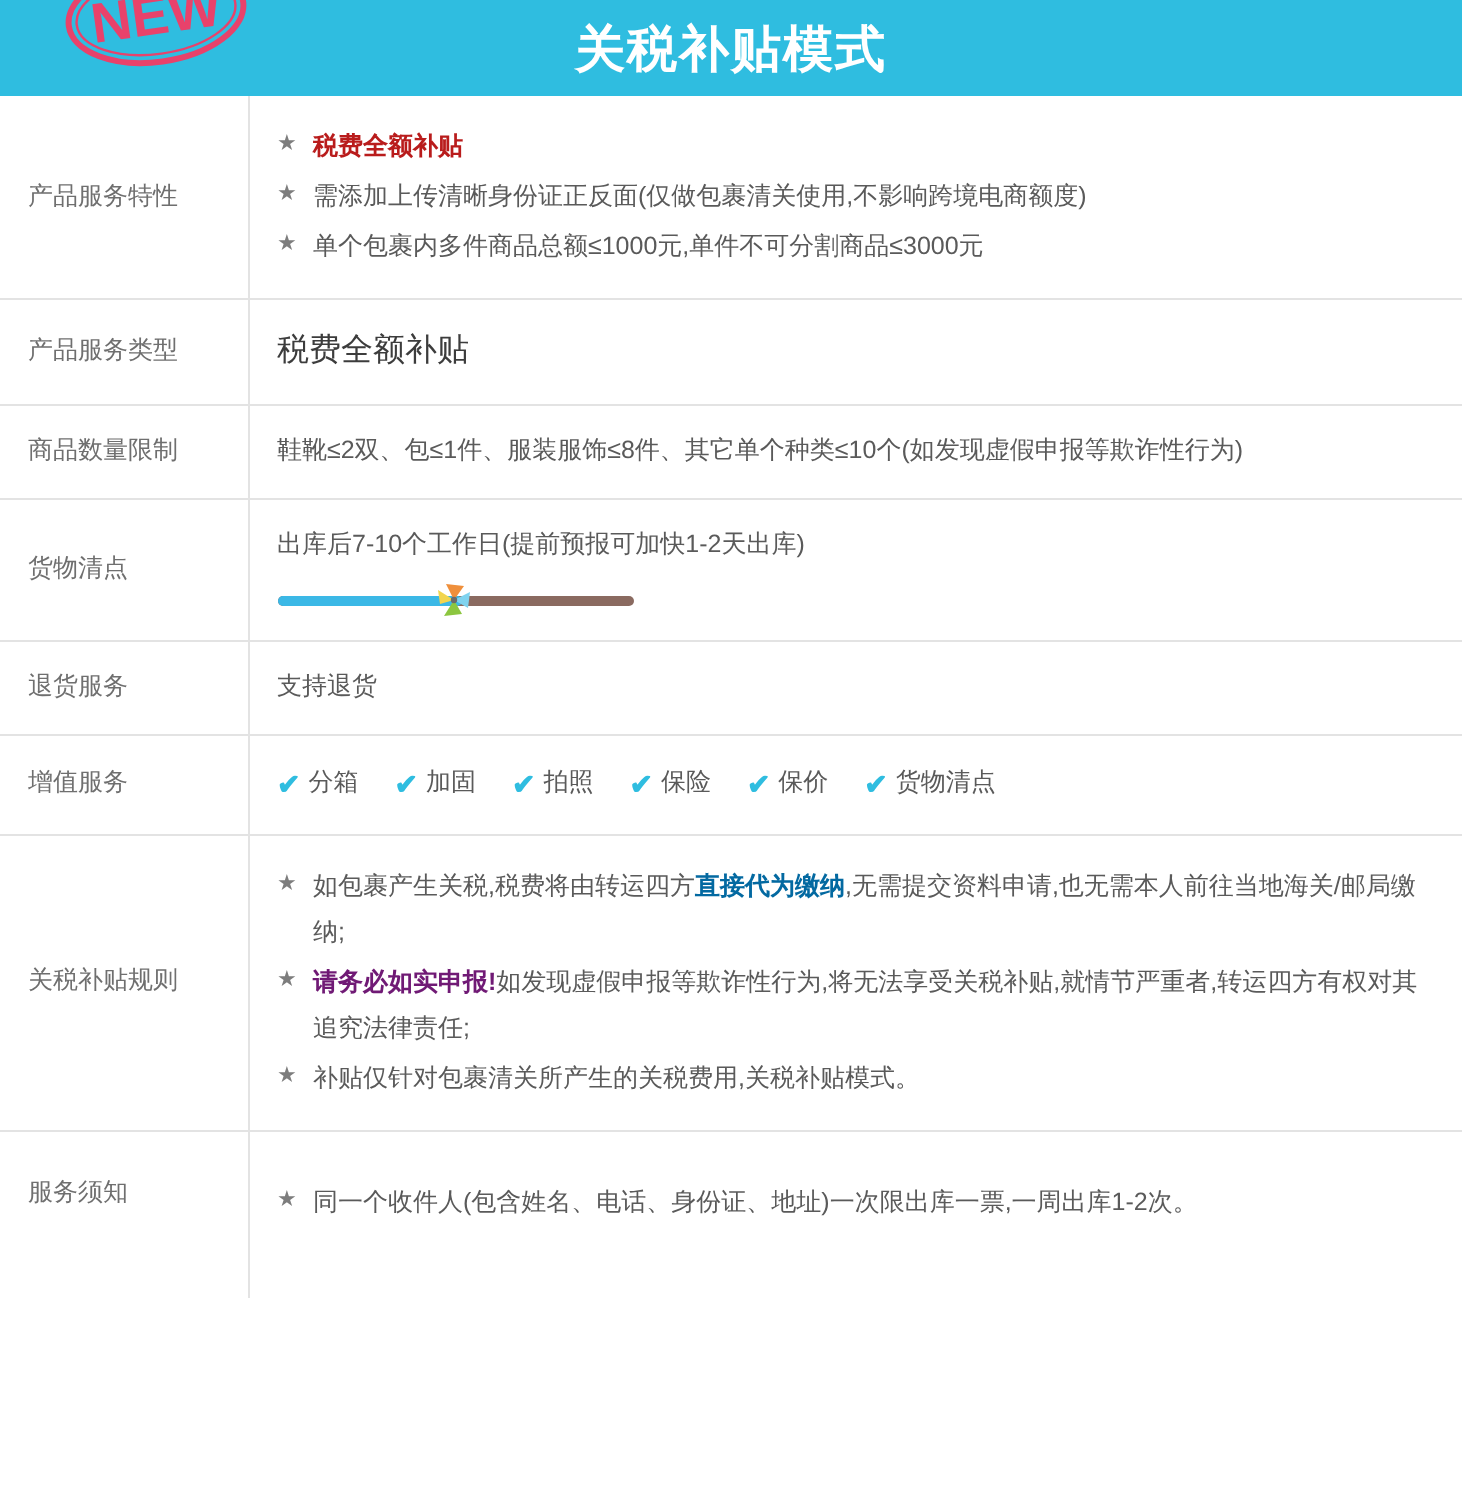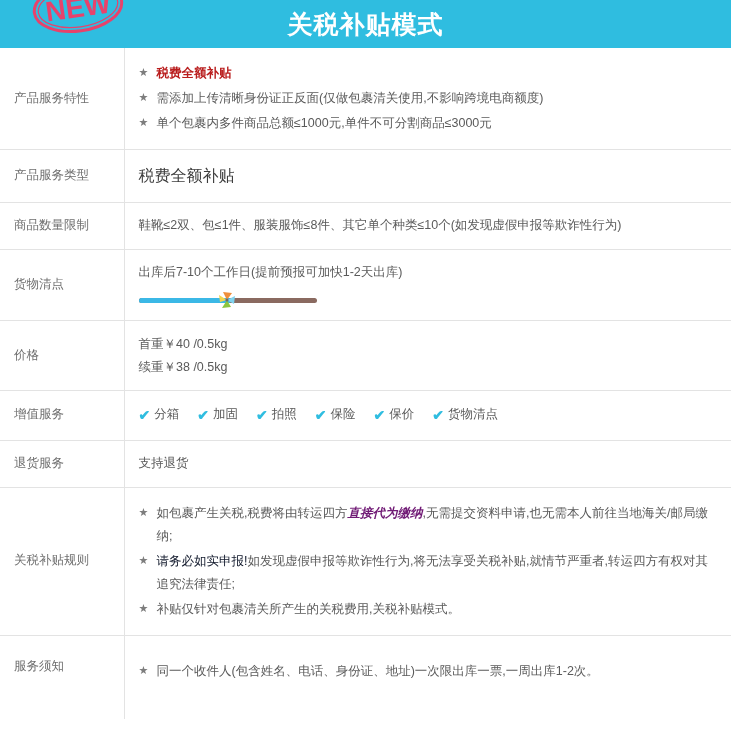--- a/index.html
+++ b/index.html
@@ -75,22 +75,22 @@
     margin: 2px 0;
     line-height: 1.85;
   }
   ul.bullets li .star {
     position: absolute;
     left: 0; top: 0;
     color: #7d7d7d;
     font-size: 11px;
   }
   .strong-dark { font-weight: bold; color: #b91c1c; margin-top: 12px; }
-  .strong-red { font-weight: normal; color: #0f172a; }
-  .b { font-weight: bold; color: #701a75; font-style: italic; }
+  .strong-red { font-weight: bold; color: #701a75; }
+  .b { font-weight: bold; color: #0369a1; }
 
   
   .vas {
     display: flex;
     align-items: center;
     gap: 18px;
     flex-wrap: wrap;
   }
   .vas-item {
     display: inline-flex;
@@ -203,65 +203,56 @@
                 <polygon points="10,9 18,5 17,13" fill="#7fd3ef"></polygon>
                 <polygon points="10,9 5,17 14,16" fill="#8cc63f"></polygon>
                 <polygon points="10,9 6,1 15,2" fill="#ef8f3b"></polygon>
                 <circle cx="10" cy="9" r="1.6" fill="#6b6b6b"></circle>
               </svg>
             </div>
           </div>
         </td>
       </tr>
 
-      <tr>
-        <td class="label">价格</td>
-        <td class="value">
-          <div class="price-lines">
-            <div>首重￥40 /0.5kg</div>
-            <div>续重￥38 /0.5kg</div>
-          </div>
-        </td>
-      </tr>
-
-      <tr>
-        <td class="label">增值服务</td>
-        <td class="value">
-          <div class="vas">
-            <span class="vas-item">
-                <span class="tick">✔</span>
-                <span>分箱</span>
-              </span>
-            <span class="vas-item">
-                <span class="tick">✔</span>
-                <span>加固</span>
-              </span>
-            <span class="vas-item">
-                <span class="tick">✔</span>
-                <span>拍照</span>
-              </span>
-            <span class="vas-item">
-                <span class="tick">✔</span>
-                <span>保险</span>
-              </span>
-            <span class="vas-item">
-                <span class="tick">✔</span>
-                <span>保价</span>
-              </span>
-            <span class="vas-item">
-                <span class="tick">✔</span>
-                <span>货物清点</span>
-              </span>
-          </div>
-        </td>
-      </tr>
 
       <tr>
         <td class="label">退货服务</td>
         <td class="value">支持退货</td>
+      </tr>
+
+      <tr>
+        <td class="label">增值服务</td>
+        <td class="value">
+          <div class="vas">
+            <span class="vas-item">
+                <span class="tick">✔</span>
+                <span>分箱</span>
+              </span>
+            <span class="vas-item">
+                <span class="tick">✔</span>
+                <span>加固</span>
+              </span>
+            <span class="vas-item">
+                <span class="tick">✔</span>
+                <span>拍照</span>
+              </span>
+            <span class="vas-item">
+                <span class="tick">✔</span>
+                <span>保险</span>
+              </span>
+            <span class="vas-item">
+                <span class="tick">✔</span>
+                <span>保价</span>
+              </span>
+            <span class="vas-item">
+                <span class="tick">✔</span>
+                <span>货物清点</span>
+              </span>
+          </div>
+        </td>
       </tr>
 
       <tr>
         <td class="label">关税补贴规则</td>
         <td class="value">
           <ul class="bullets">
             <li>
               <span class="star">★</span>
               <span>如包裹产生关税,税费将由转运四方</span><span class="b">直接代为缴纳</span><span>,无需提交资料申请,也无需本人前往当地海关/邮局缴纳;</span>
             </li>

